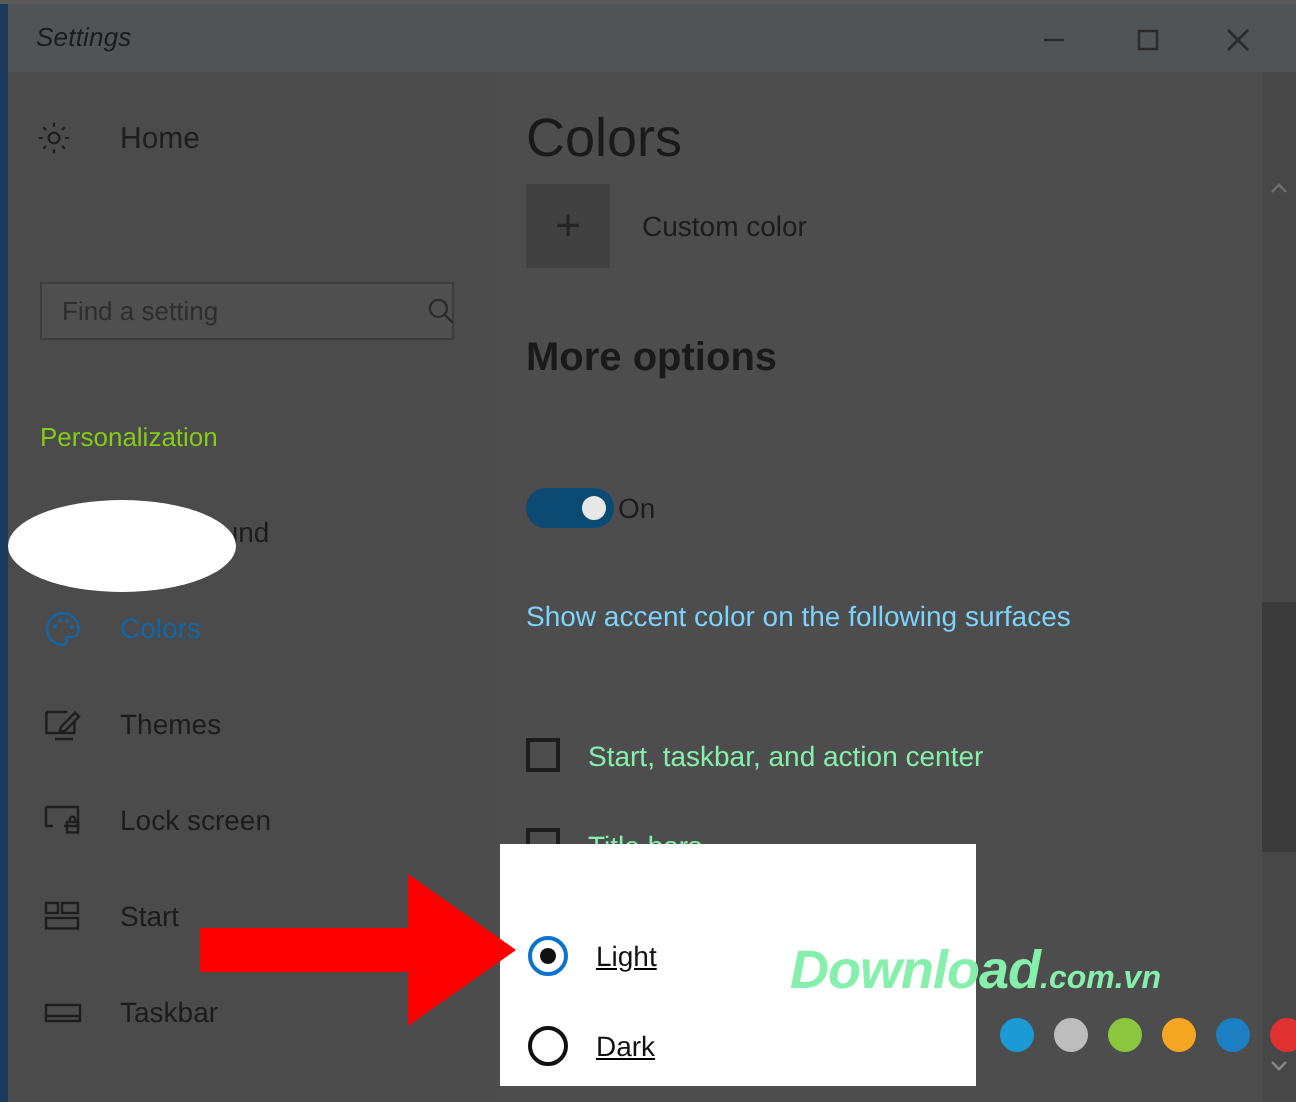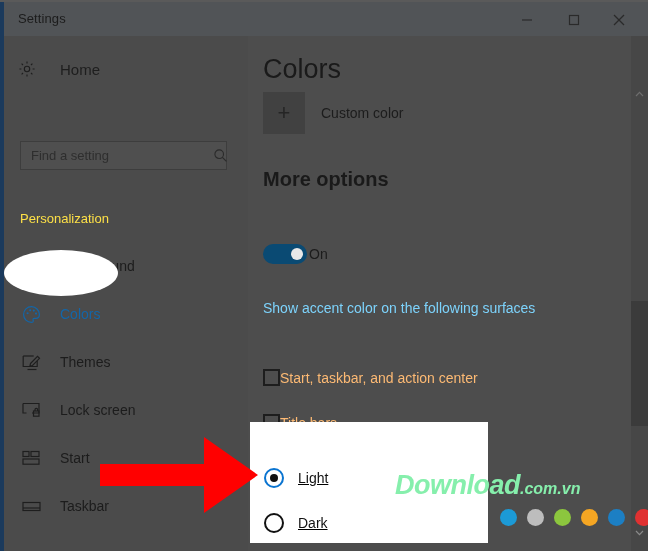--- a/index.html
+++ b/index.html
@@ -27,20 +27,21 @@
     position: absolute;
     left: 0; top: 0;
     width: 648px; height: 2px;
     background: #5a5a5a;
   }
   .titlebar {
     position: absolute;
     left: 4px; top: 2px;
     width: 644px; height: 34px;
     background: #515457;
+    font-style: italic;
   }
   .titlebar-label {
     position: absolute;
     left: 14px; top: 9px;
     font-size: 13px;
     color: #1c1c1c;
     letter-spacing: 0.1px;
   }
   .winbtn {
     position: absolute;
@@ -101,21 +102,21 @@
     width: 26px;
     display: flex;
     align-items: center;
     justify-content: center;
     color: #2a2a2a;
   }
   .section-label {
     position: absolute;
     left: 16px; top: 175px;
     font-size: 13px;
-    color: #fde047;
+    color: #84cc16;
   }
   .nav-list {
     position: absolute;
     left: 0; top: 206px;
     width: 244px;
   }
   .nav-item {
     position: relative;
     height: 48px;
     display: flex;
@@ -238,23 +239,23 @@
   }
   #check-start { top: 333px; }
   #check-title { top: 378px; }
   .checkbox {
     width: 17px; height: 17px;
     border: 2px solid #1d1d1d;
     background: transparent;
     box-sizing: border-box;
   }
   .check-label {
-    margin-left: 0;
-    font-size: 14px;
-    color: #fdba74;
+    margin-left: 14px;
+    font-size: 14px;
+    color: #86efac;
     text-align: center;
   }
 
   
   .app-mode-panel {
     position: absolute;
     left: 250px; top: 422px;
     width: 238px; height: 121px;
     background: #ffffff;
     z-index: 5;

